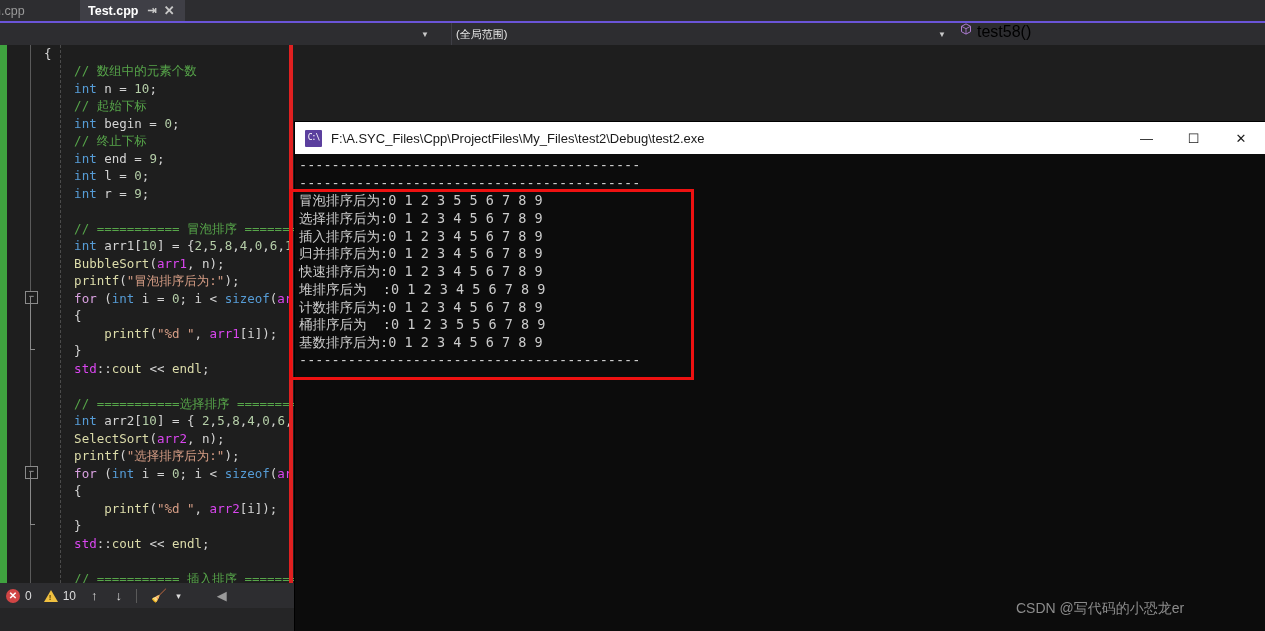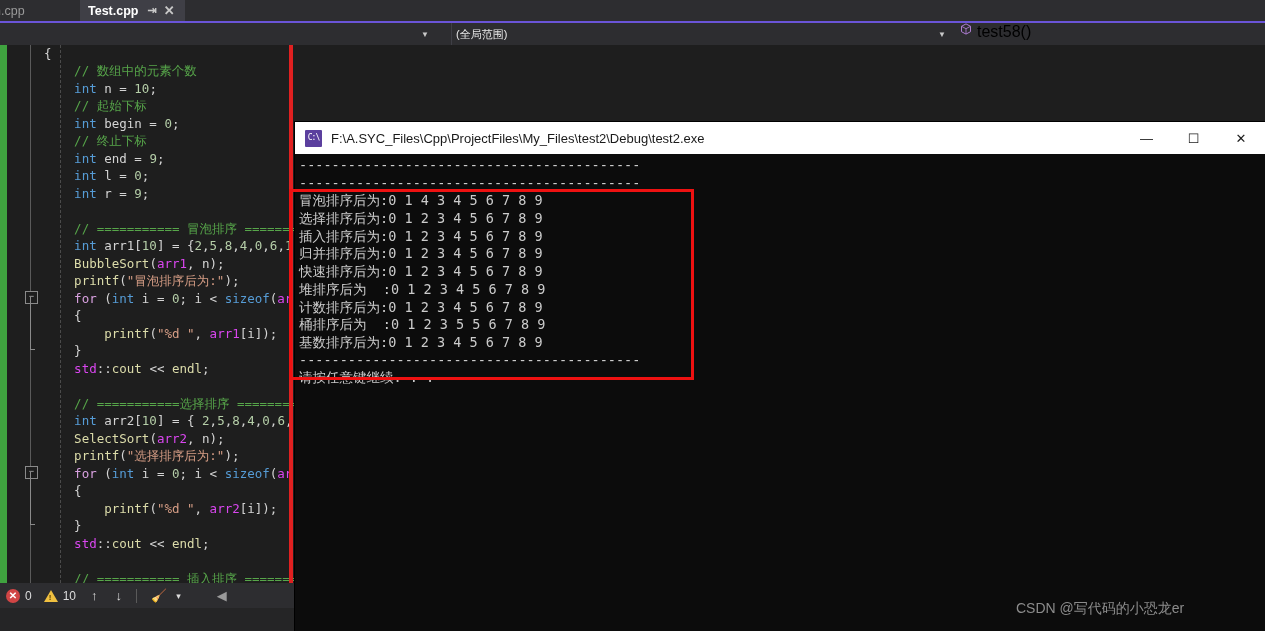--- a/index.html
+++ b/index.html
@@ -205,30 +205,29 @@
       <span class="contitletext">F:\A.SYC_Files\Cpp\ProjectFiles\My_Files\test2\Debug\test2.exe</span>
       <div class="wbtns">
         <div class="wbtn">—</div>
         <div class="wbtn">☐</div>
         <div class="wbtn close">✕</div>
       </div>
     </div>
     <div class="conbody" id="conbody">
         <div class="conline">------------------------------------------</div>
         <div class="conline">------------------------------------------</div>
-        <div class="conline">冒泡排序后为:0 1 4 3 4 5 6 7 8 9</div>
+        <div class="conline">冒泡排序后为:0 1 2 3 5 5 6 7 8 9</div>
         <div class="conline">选择排序后为:0 1 2 3 4 5 6 7 8 9</div>
         <div class="conline">插入排序后为:0 1 2 3 4 5 6 7 8 9</div>
         <div class="conline">归并排序后为:0 1 2 3 4 5 6 7 8 9</div>
         <div class="conline">快速排序后为:0 1 2 3 4 5 6 7 8 9</div>
         <div class="conline">堆排序后为  :0 1 2 3 4 5 6 7 8 9</div>
         <div class="conline">计数排序后为:0 1 2 3 4 5 6 7 8 9</div>
         <div class="conline">桶排序后为  :0 1 2 3 5 5 6 7 8 9</div>
         <div class="conline">基数排序后为:0 1 2 3 4 5 6 7 8 9</div>
         <div class="conline">------------------------------------------</div>
-        <div class="conline">请按任意键继续. . .</div>
       </div>
   </div>
 
   <div class="redbox"></div>
 
   <div class="watermark">CSDN @写代码的小恐龙er</div>
 </div>
 
 </body></html>

